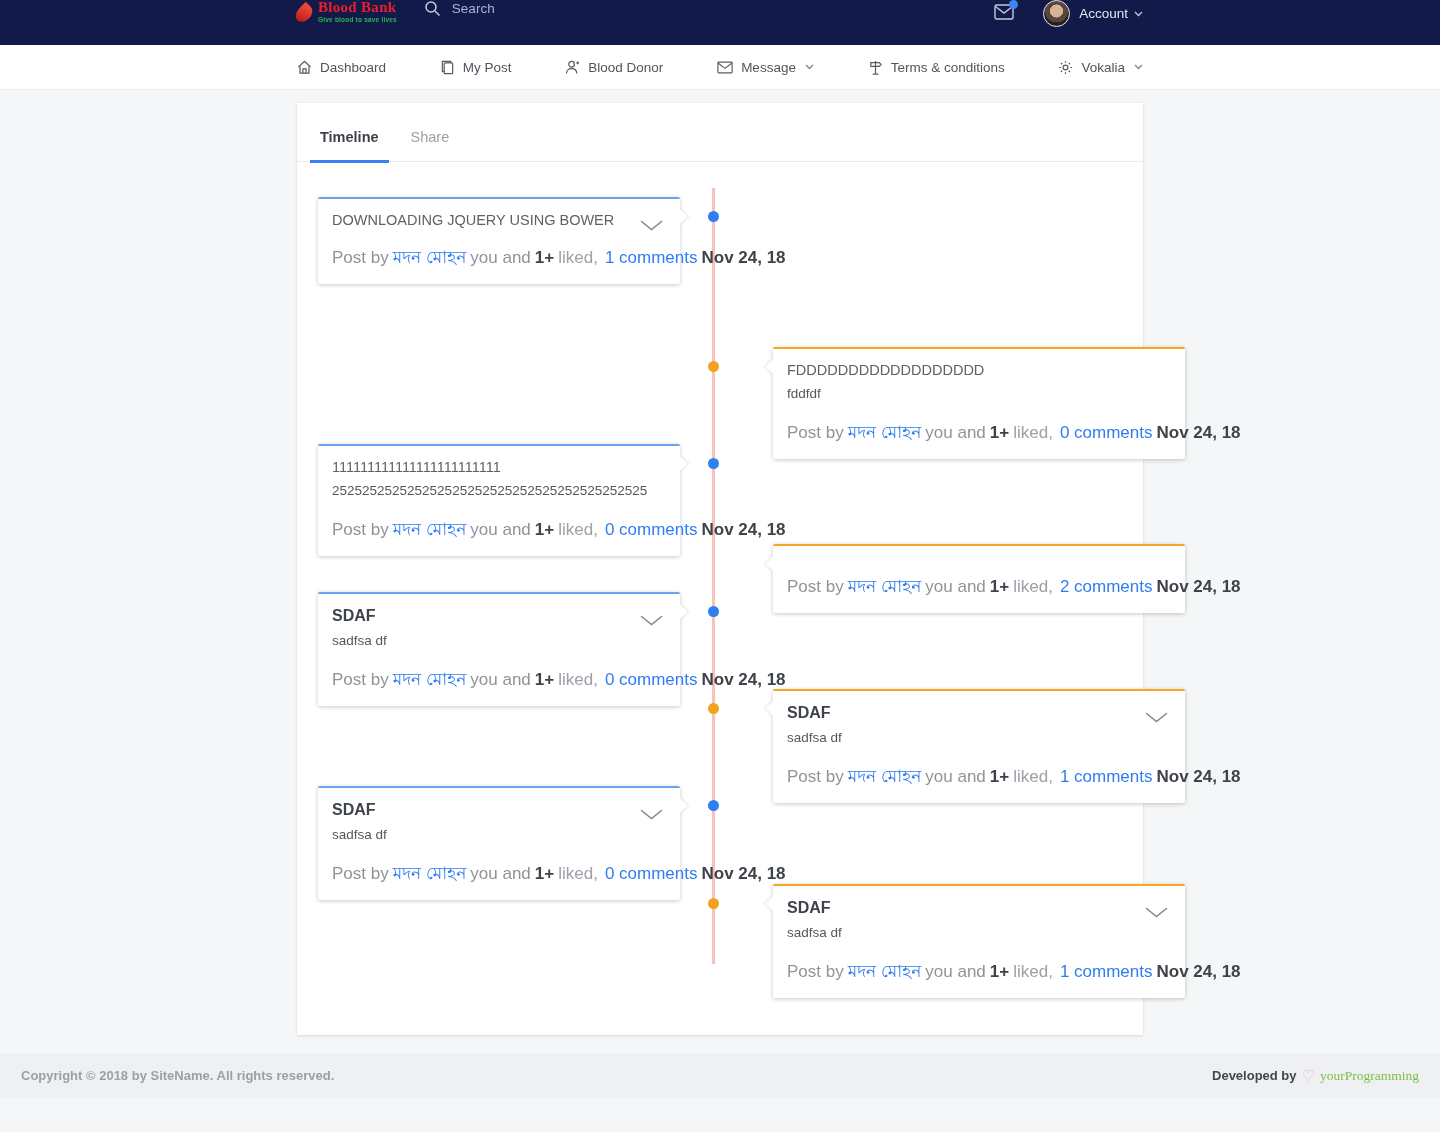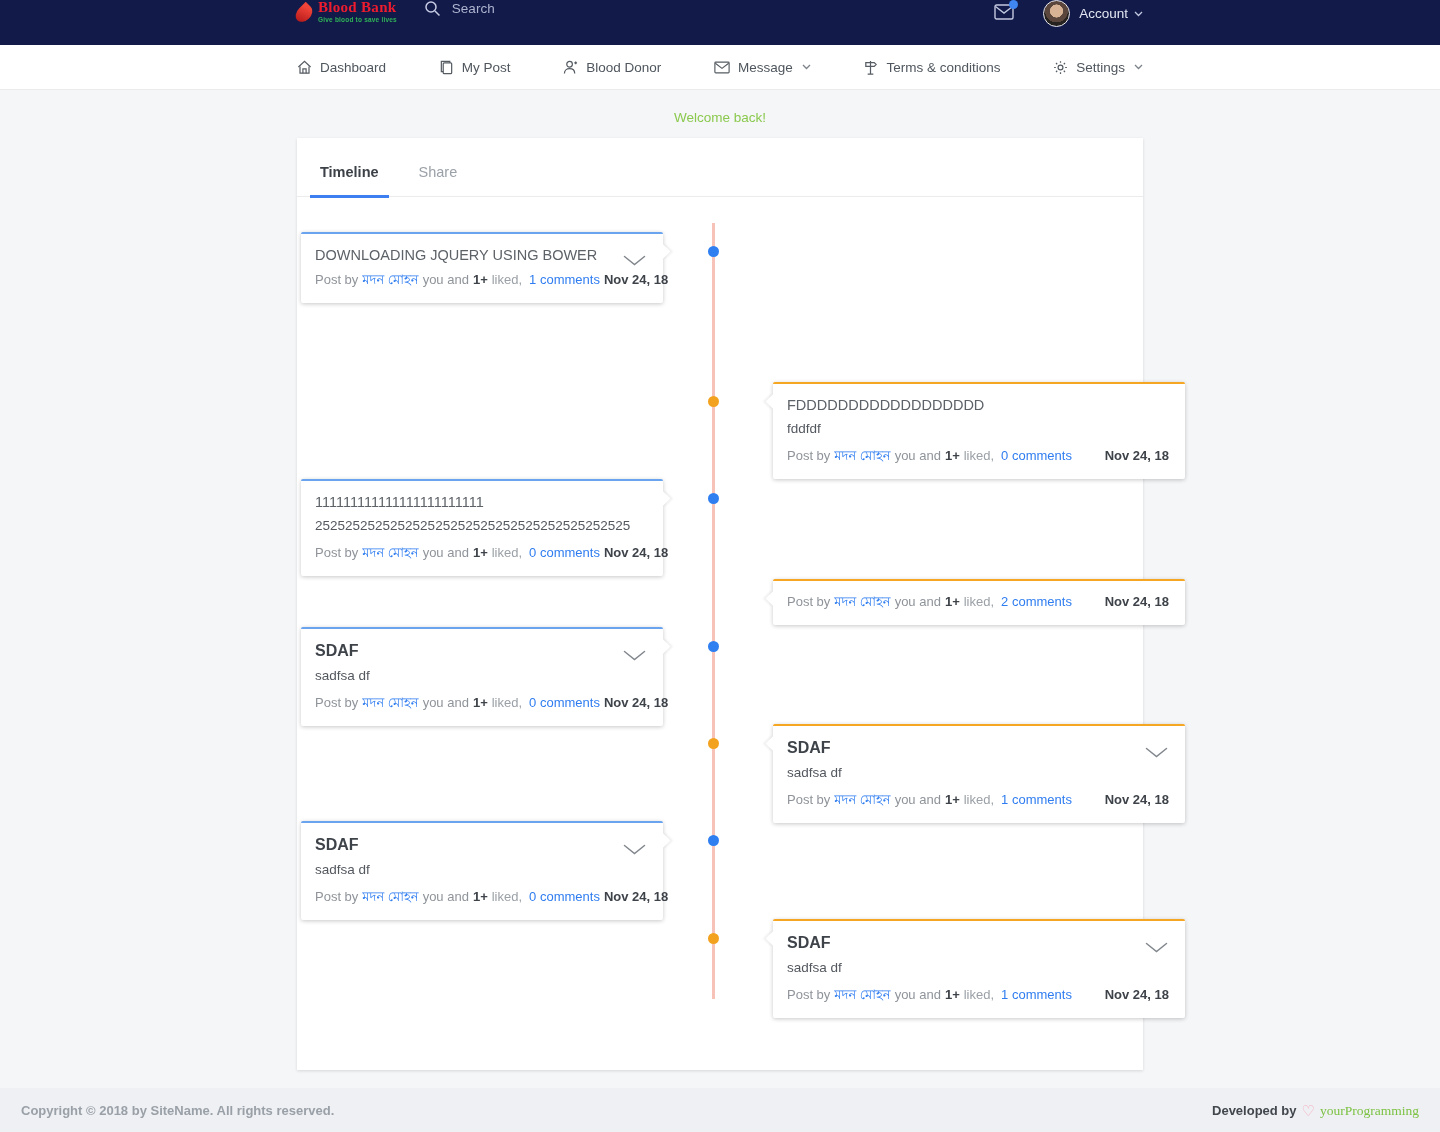--- a/index.html
+++ b/index.html
@@ -35,44 +35,44 @@
   .nav-icon { display:flex; align-items:center; color:#565c63; }
   .nav-caret { display:flex; align-items:center; margin-left:1px; color:#7d838a; }
 
   
   .welcome { text-align:center; padding:20px 0 0; font-size:13.5px; color:#8bc94e; }
 
   
   .main-wrap { padding-bottom:18px; }
   .card { width:846px; height:932px; margin:13px auto 0; background:#fff; position:relative;
           box-shadow:0 1px 3px rgba(0,0,0,.13); }
-  .tabs { display:flex; gap:20px; padding:0 13px; border-bottom:1px solid #ececec;text-align:right; }
+  .tabs { display:flex; gap:12px; padding:0 13px; border-bottom:1px solid #ececec;text-align:right; }
   .tab { padding:26px 10px 16px; font-size:14.5px; color:#9ba1a8; cursor:pointer; position:relative; }
   .tab.active { color:#3c4147; font-weight:700; }
   .tab.active::after { content:""; position:absolute; left:0; right:0; bottom:-2px; height:3px; background:#3d7ef0; }
 
   .timeline { position:absolute; left:0; top:63px; right:0; bottom:0; }
   .tl-line { position:absolute; left:415px; top:22px; width:3px; height:776px; background:#f7c3b9; }
   .tl-dot { position:absolute; left:411px; width:11px; height:11px; border-radius:50%; }
   .tl-dot.left { background:#2f7ff1; }
   .tl-dot.right { background:#f3a220; }
 
   .post { position:absolute; background:#fff; border-top:2px solid; border-radius:2px;
           box-shadow:0 1px 4px rgba(0,0,0,.22); padding:11px 16px 12px 14px; }
-  .post.left { left:4px; width:362px; border-top-color:#6aa3ee; }
+  .post.left { left:21px; width:362px; border-top-color:#6aa3ee; }
   .post.right { left:476px; width:412px; border-top-color:#f5a623; }
   .post.left::before { content:""; position:absolute; right:-5px; top:12px; width:11px; height:11px; background:#fff;
           transform:rotate(45deg); box-shadow:2px -2px 2px rgba(0,0,0,.06); }
   .post.right::before { content:""; position:absolute; left:-5px; top:12px; width:11px; height:11px; background:#fff;
           transform:rotate(45deg); box-shadow:-2px 2px 2px rgba(0,0,0,.06); }
   .post-title { font-size:14.5px; color:#5d6268; margin:2px 0 7px; padding-right:34px; overflow-wrap:anywhere; }
   .post.emph .post-title { font-size:16px; font-weight:700; color:#3e434a; }
   .post-body { font-size:13.5px; color:#53585f; line-height:17.5px; margin-bottom:8px; overflow-wrap:anywhere; }
   .post-chevron { position:absolute; top:18px; right:17px; cursor:pointer; color:#82878d; }
-  .post-meta { display:flex; align-items:baseline; font-size:13px; color:#8f949a; white-space:nowrap; }
+  .post-meta { display:flex; align-items:baseline; font-size:17px; color:#8f949a; white-space:nowrap;margin-top:16px; }
   .post-meta > span { margin-right:4px; }
   .meta-author { color:#2f7df0; cursor:pointer; }
   .meta-likedcount { color:#3e434a; font-weight:700; }
   .meta-liked { color:#9ba1a7;text-align:center; }
   .meta-comments { color:#2f7df0; cursor:pointer; margin-left:3px; }
   .post-date { margin-left:auto; color:#3e434a; font-weight:700; margin-right:0 !important; }
 
   
   .footer { height:45px; background:#eef0f4; display:flex; align-items:center; justify-content:space-between; padding:0 21px 0 21px; }
   .copyright { font-size:13px; color:#9aa0a7;font-weight:bold; }
@@ -184,32 +184,31 @@
 
   </div>
 
   <div class="nav-item">
     <span class="nav-icon">
           <svg width="15" height="15" viewBox="0 0 16 16" fill="none" stroke="currentColor" stroke-width="1.3">
             <circle cx="8" cy="8" r="2.6"></circle>
             <path d="M8 1.2 V3 M8 13 V14.8 M1.2 8 H3 M13 8 H14.8 M3.2 3.2 L4.5 4.5 M11.5 11.5 L12.8 12.8 M12.8 3.2 L11.5 4.5 M4.5 11.5 L3.2 12.8"></path>
           </svg>
         </span>
-    <span class="nav-label">Settings</span>
+    <span class="nav-label">Vokalia</span>
     <span class="nav-caret">
       <svg width="9" height="6" viewBox="0 0 9 6" fill="none" stroke="currentColor" stroke-width="1.3">
         <polyline points="1,1 4.5,4.5 8,1"></polyline>
       </svg>
     </span>
   </div>
 </div>
 </nav>
 
 <div class="main-wrap">
-  <div class="welcome">Welcome back!</div>
 
   <div class="card">
     <div class="tabs">
       <div class="tab active">Timeline</div>
       <div class="tab">Share</div>
     </div>
     <div class="timeline">
       <div class="tl-line"></div>
 
   <div class="post left" style="top: 31px;">

